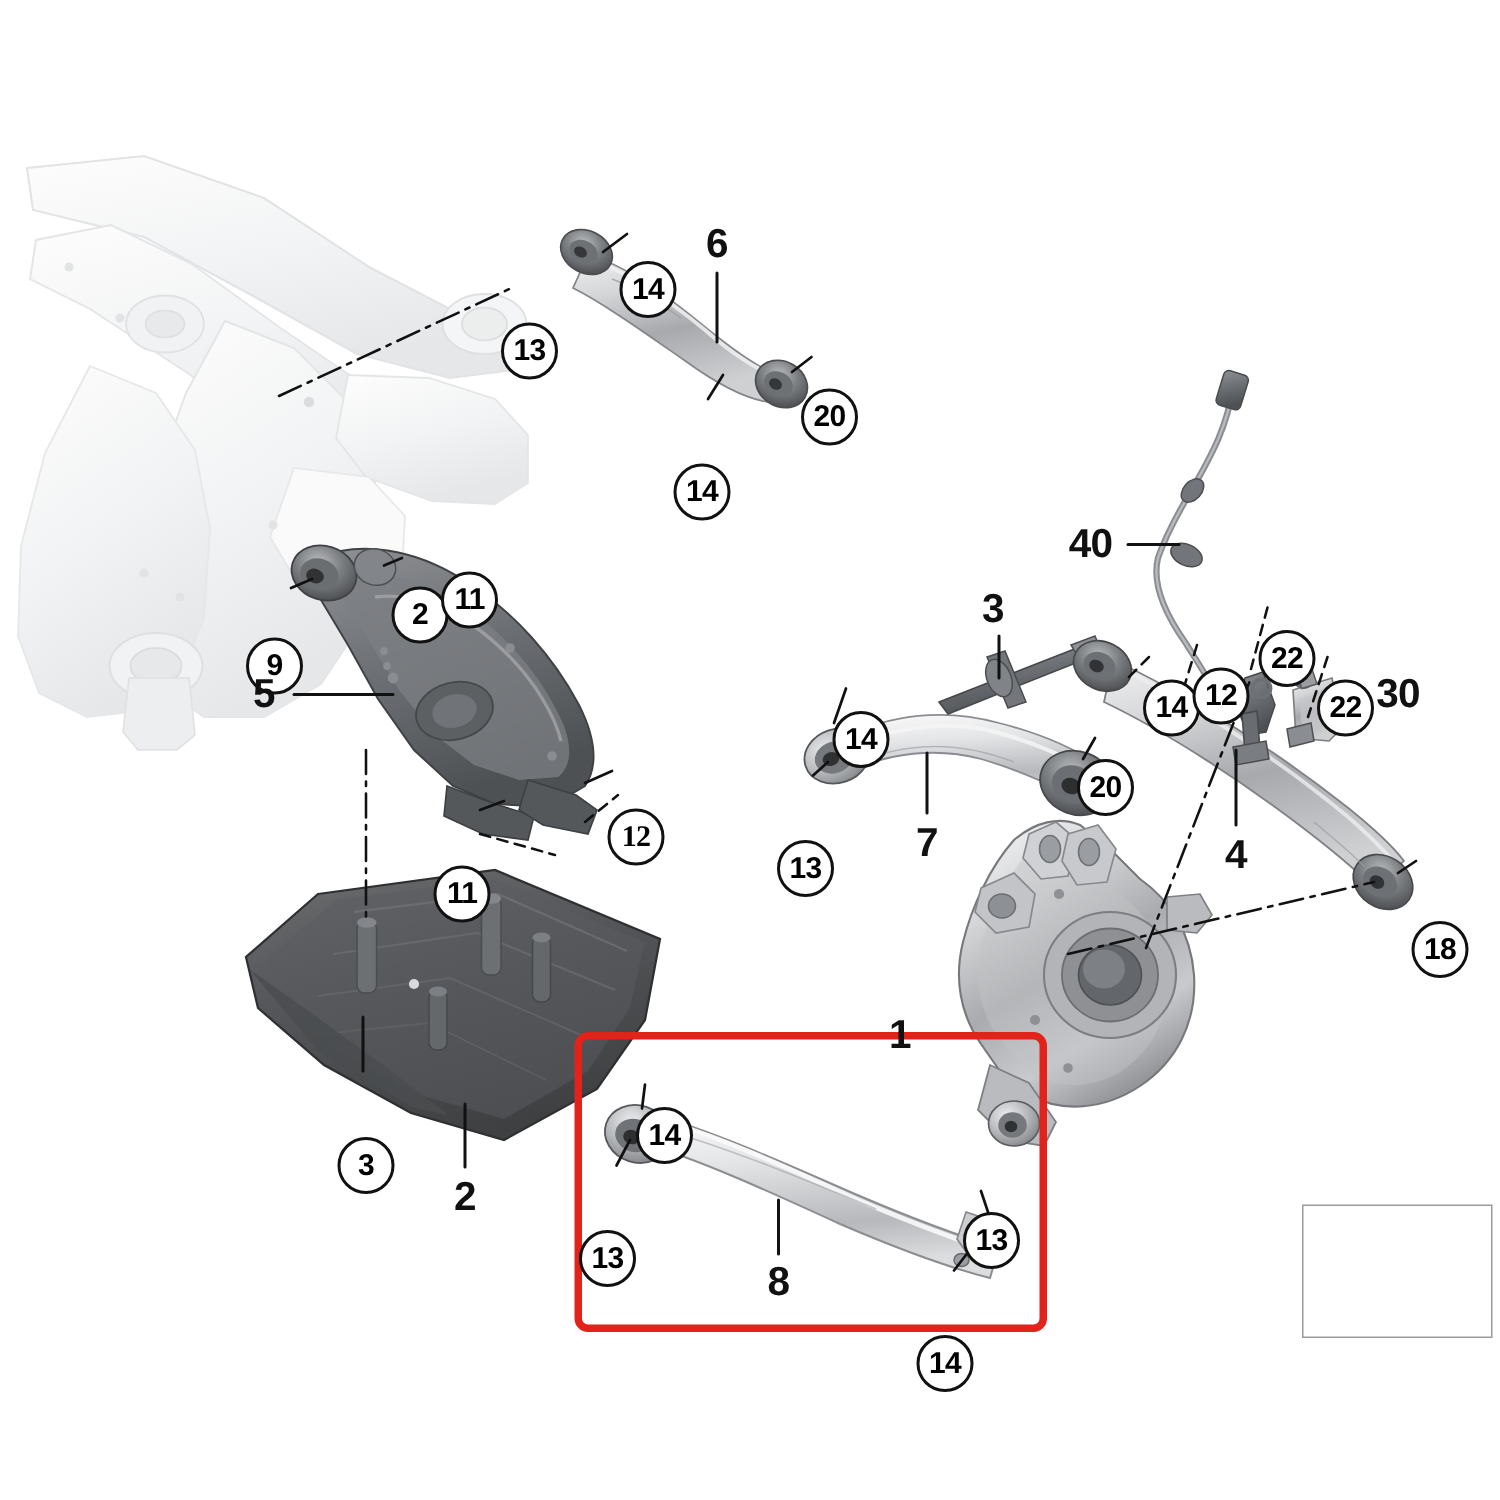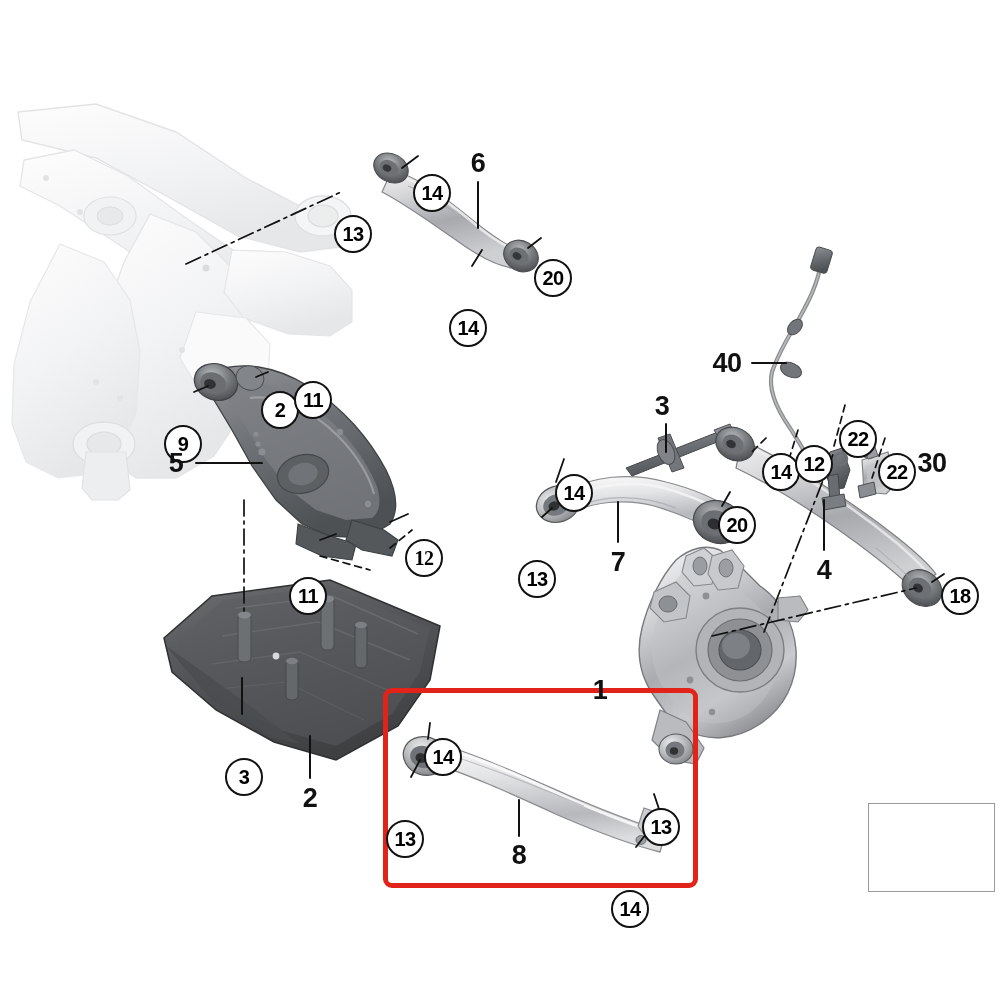--- a/index.html
+++ b/index.html
@@ -420,21 +420,21 @@
     </div>
   <div class="bubble sz-m" id="c17" style="left: 795px; top: 399px;">
       <span>12</span>
     </div>
   <div class="bubble sz-m" id="c22a" style="left: 839px; top: 374px;">
       <span>22</span>
     </div>
   <div class="bubble sz-m" id="c22b" style="left: 878px; top: 407px;">
       <span>22</span>
     </div>
-  <div class="bubble sz-m" id="c18" style="left: 941px; top: 531px;">
+  <div class="bubble sz-m" id="c18" style="left: 941px; top: 568px;">
       <span>18</span>
     </div>
   <div class="bubble sz-m" id="c3" style="left: 225px; top: 712px;">
       <span>3</span>
     </div>
   <div class="bubble sz-m" id="c14e" style="left: 424px; top: 692px;">
       <span>14</span>
     </div>
   <div class="bubble sz-m" id="c13c" style="left: 386px; top: 774px;">
       <span>13</span>

